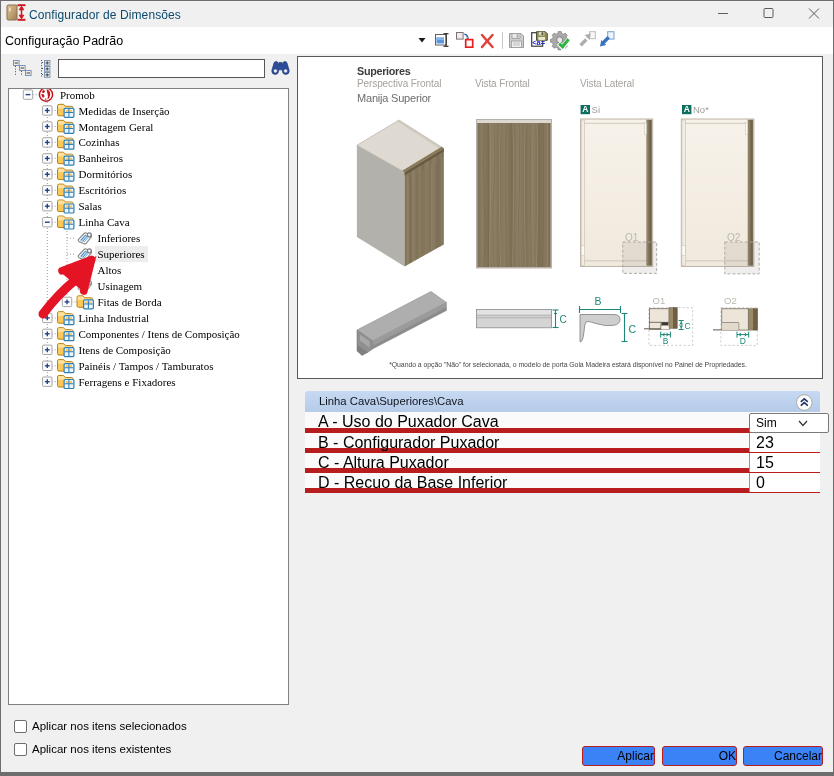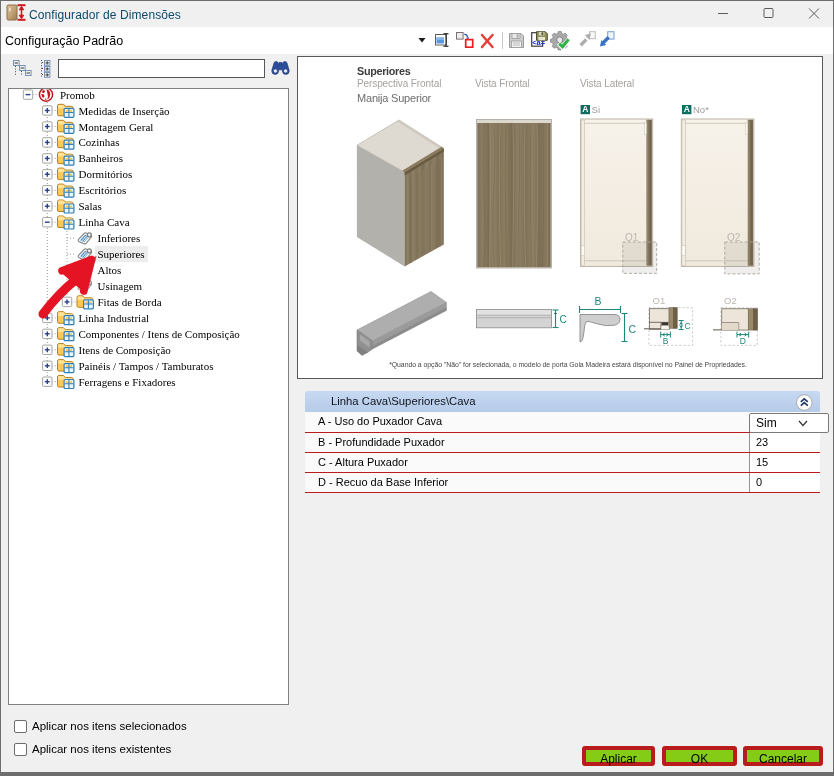--- a/index.html
+++ b/index.html
@@ -14,30 +14,30 @@
 #toolbar { left:1px; top:27px; width:832px; height:27px; background:#ffffff; }
 #combo-text { left:5px; top:34px; font-size:12.5px; color:#000; }
 
 #searchbox { left:58px; top:59px; width:207px; height:19px; background:#fff; border:1px solid #565656; }
 #treepanel { left:8px; top:88px; width:281px; height:617px; background:#fff; border:1px solid #808080; }
 .trow { position:absolute; height:16px; font-size:11px; color:#000; line-height:16px; white-space:nowrap;font-family:Liberation Serif, serif; }
 .sel { background:#ededed; padding:0 3px; margin-left:-3px; }
 
 .cb { position:absolute; width:13px; height:13px; background:#fff; border:1px solid #6d6d6d; border-radius:2px; }
 .cblab { position:absolute; font-size:11.5px; color:#000; }
-.btn { position:absolute; width:73px; height:20px; background:#84cc16; border:4px solid #b91c1c; border-radius:3px; font-size:12px; color:#000; text-align:center; line-height:18px; }
+.btn { position:absolute; width:73px; height:20px; background:#3b82f6; border:1px solid #b91c1c; border-radius:3px; font-size:12px; color:#000; text-align:right; line-height:18px; }
 
 #preview { left:297px; top:56px; width:526px; height:323px; background:#fff; border:1px solid #595959; }
 .pv-t1 { position:absolute; left:59px; top:8px; font-size:10.8px; font-weight:bold; color:#3d3d3d; letter-spacing:-0.3px; }
 .pv-t2 { position:absolute; font-size:10px; color:#a6a29e; letter-spacing:-0.1px; }
 .pv-t3 { position:absolute; left:59px; top:35px; font-size:11px; color:#6d6d6d; letter-spacing:-0.2px; }
 #footnote { position:absolute; left:8px; top:304px; width:524px; text-align:center; font-size:6.9px; color:#474747; letter-spacing:-0.05px; }
 
 #tblhead { left:305px; top:391px; width:515px; height:21px; background:linear-gradient(#c7d9f2,#b5cbe9); border-radius:3px 3px 0 0; font-size:11.3px; color:#10141c; line-height:21px; }
-.prow { position:absolute; left:305px; width:515px; height:20px; border-bottom:1px solid #b91c1c; font-size:11px; line-height:19px; color:#000; background:#fafafa; }
+.prow { position:absolute; left:305px; width:515px; height:20px; border-bottom:5px solid #b91c1c; font-size:16px; line-height:19px; color:#000; background:#fafafa; }
 .pval { position:absolute; left:444px; top:0; width:71px; height:19px; border-left:1px solid #949494; padding-left:6px; background:#fff; }
 </style>
 </head>
 <body>
 <div id="winborder" class="abs"></div>
 <div id="winbottom" class="abs"></div>
 
 <svg class="abs" style="left:6px;top:4px" width="20" height="17" viewBox="0 0 20 17">
   <defs>
       <linearGradient id="door" x1="0" y1="0" x2="1" y2="1">
@@ -522,35 +522,35 @@
             <path d="M450.7 274.6 V280.6"></path>
  <path d="M441 277.6 L443 276.1 M441 277.6 L443 279.1 M448.7 277.6 L446.7 276.1 M448.7 277.6 L446.7 279.1"></path>
 </g>
 <text x="441.8" y="286.5" font-size="8.5" fill="#1d8878">D</text>
 </g>
 </svg>
     </div>
   <div id="footnote">*Quando a opção "Não" for selecionada, o modelo de porta Gola Madeira estará disponível no Painel de Propriedades.</div>
 </div>
 
-<div id="tblhead" class="abs"><span style="padding-left:26px">Linha Cava\Superiores\Cava</span></div>
+<div id="tblhead" class="abs"><span style="padding-left:14px">Linha Cava\Superiores\Cava</span></div>
 <svg class="abs" style="left:796px;top:394px" width="17" height="17" viewBox="0 0 17 17">
   <circle cx="8.3" cy="8.5" r="7.8" fill="#fdfdfd" stroke="#a9a9a9"></circle>
   <g stroke="#1e3264" stroke-width="1.6" fill="none">
       <path d="M4.8 7.9 L8.3 4.9 L11.8 7.9"></path>
       <path d="M4.8 11.6 L8.3 8.6 L11.8 11.6"></path>
     </g>
 </svg>
 <div class="prow" style="top:412px;height:21px"><span style="padding-left:13px">A - Uso do Puxador Cava</span></div>
 <div class="abs" style="left:749px;top:413px;width:80px;height:20px;background:#fff;border:1px solid #7a7a7a;border-radius:2px;font-size:12px;line-height:18px;padding-left:6px">Sim
   <svg class="abs" style="left:48px;top:6px" width="10" height="7" viewBox="0 0 10 7">
       <path d="M1 1 L5 5.5 L9 1" stroke="#333" fill="none" stroke-width="1.2"></path>
     </svg>
 </div>
-<div class="prow" style="top:433px"><span style="padding-left:13px">B - Profundidade Puxador</span><span class="pval">23</span></div>
+<div class="prow" style="top:433px"><span style="padding-left:13px">B - Configurador Puxador</span><span class="pval">23</span></div>
 <div class="prow" style="top:453px"><span style="padding-left:13px">C - Altura Puxador</span><span class="pval">15</span></div>
 <div class="prow" style="top:473px"><span style="padding-left:13px">D - Recuo da Base Inferior</span><span class="pval">0</span></div>
 
 <div class="cb" style="left:14px;top:720px"></div>
 <div class="cblab" style="left:32px;top:720px">Aplicar nos itens selecionados</div>
 <div class="cb" style="left:14px;top:743px"></div>
 <div class="cblab" style="left:32px;top:743px">Aplicar nos itens existentes</div>
 <div class="btn" style="left:582px;top:746px">Aplicar</div>
 <div class="btn" style="left:662px;top:746px;width:75px">OK</div>
 <div class="btn" style="left:743px;top:746px;width:80px">Cancelar</div>

